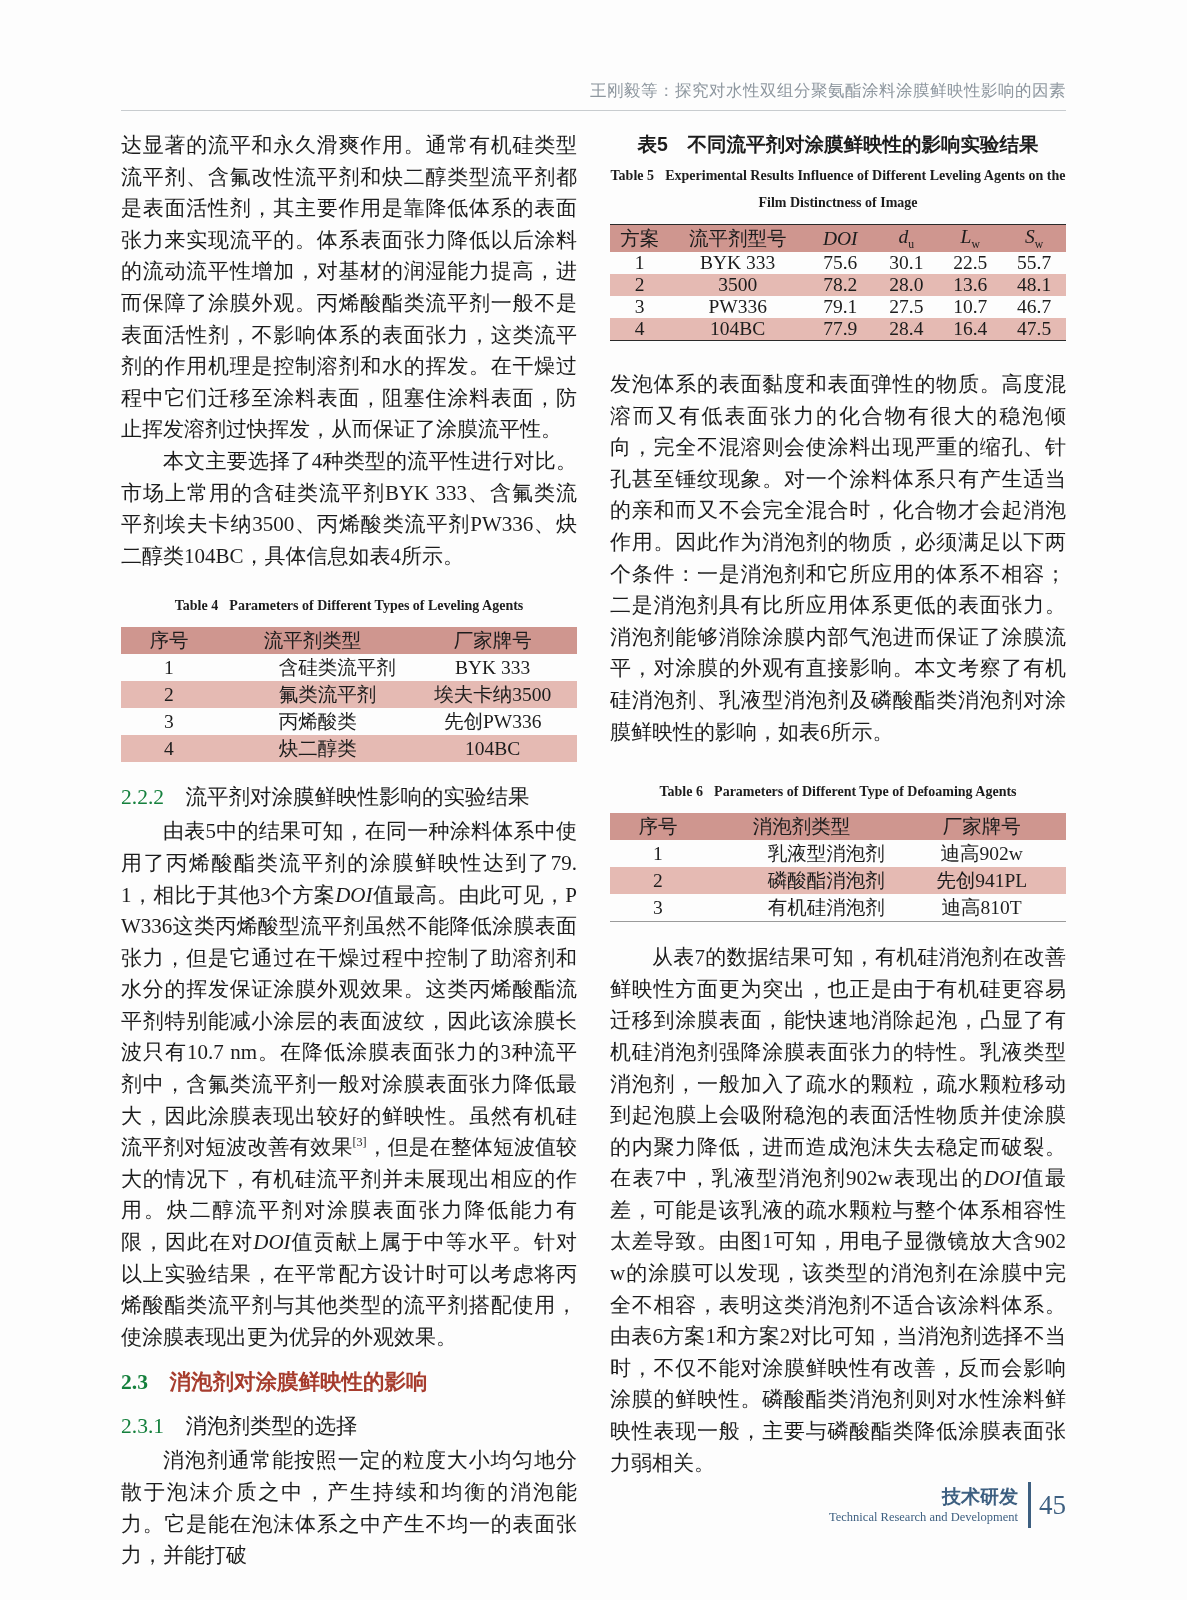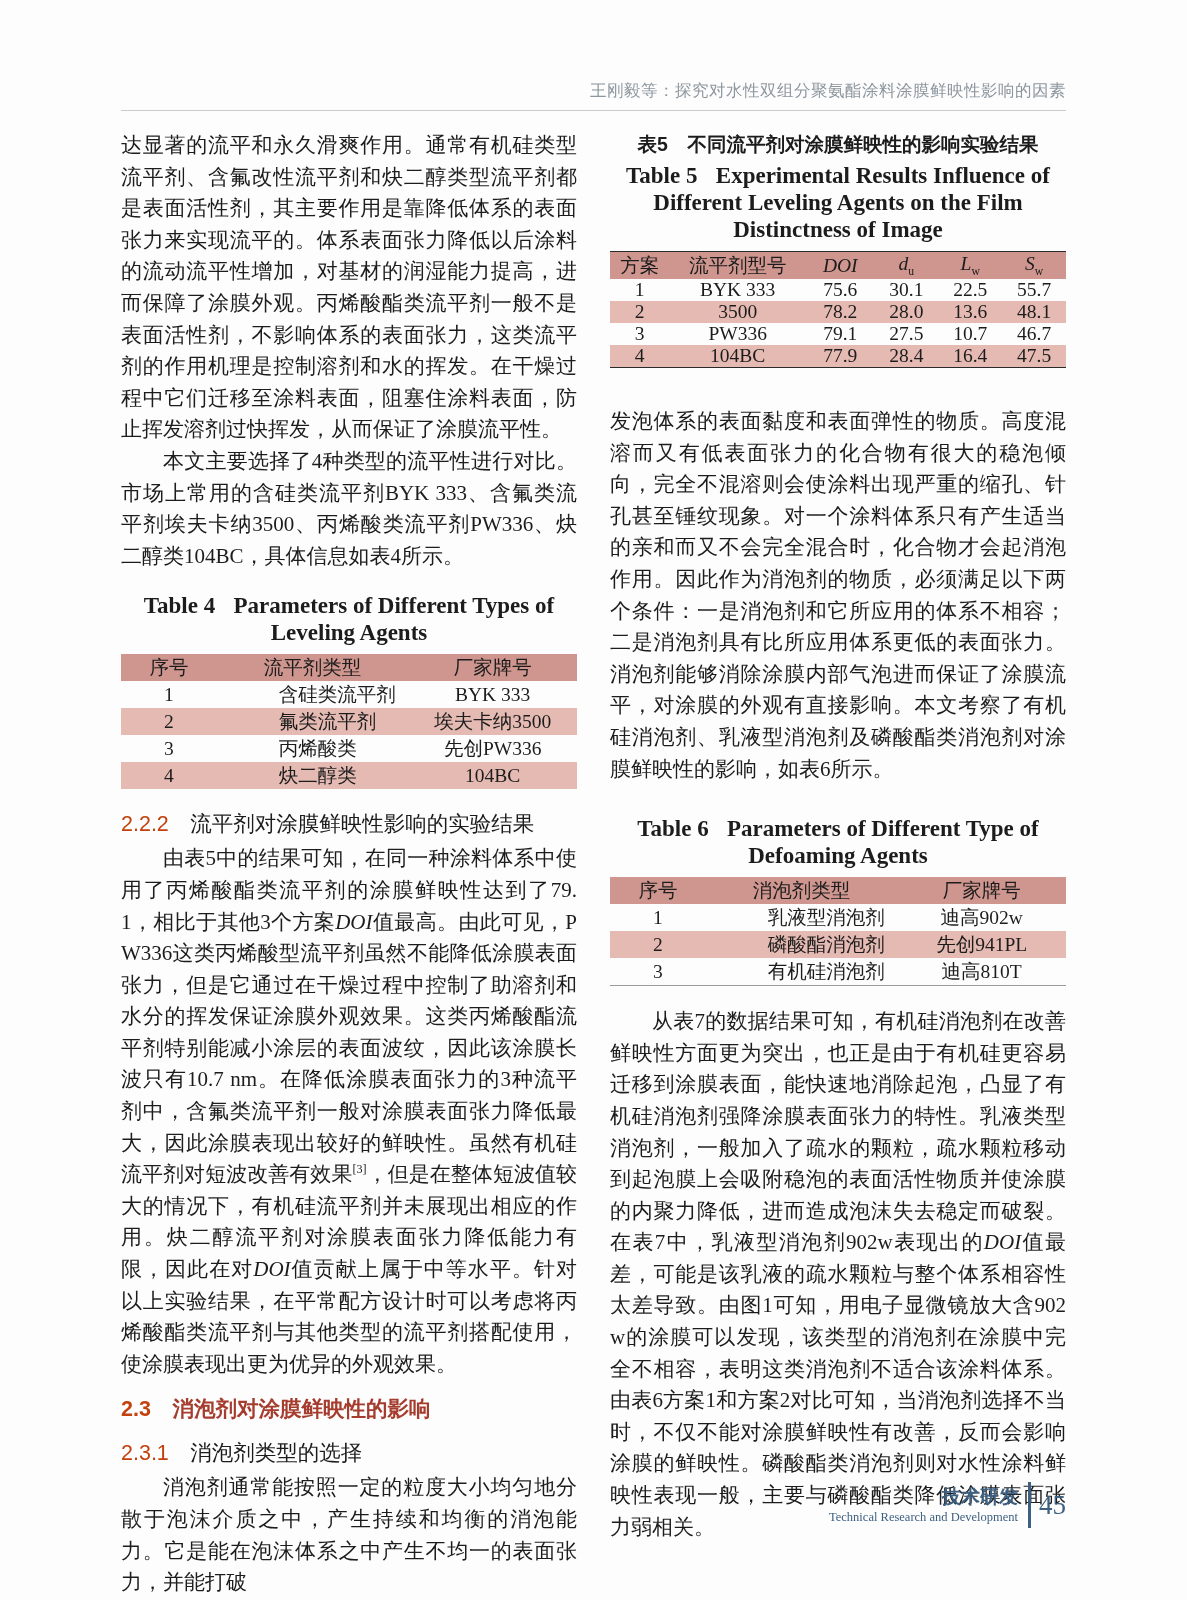--- a/index.html
+++ b/index.html
@@ -38,21 +38,21 @@
   .em{font-style:italic;}
   sup{font-size:.58em;vertical-align:super;line-height:0;}
   
   .tbl-block{margin-top:20px;margin-bottom:20px;}
   .cap-zh{
     text-align:center;font-size:19.5px;font-weight:bold;
     font-family:"Liberation Sans","DejaVu Sans",sans-serif;
     line-height:28px;margin-bottom:4px;
   }
   .cap-en{
-    text-align:center;font-size:23px;font-weight:bold;
+    text-align:center;font-size:14px;font-weight:bold;
     font-family:"Liberation Serif","DejaVu Serif",serif;
     line-height:27px;margin-bottom:8px;
   }
   .cap-gap{margin-left:1em;}
   .cap-gap-en{margin-left:.8em;}
   
   table{width:100%;border-collapse:collapse;table-layout:fixed;}
   th,td{
     font-size:19.5px;font-weight:normal;
     height:14px;padding:0 2px;text-align:center;
@@ -60,22 +60,22 @@
   }
   thead tr{background:#cf968f;}
   tr.alt{background:#e5bab3;}
   .t5{border-top:1.5px solid #2a2a2a;border-bottom:1.5px solid #2a2a2a;}
   .t6{border-bottom:1px solid #9a9a9a;}
   .cell-left{text-align:left;padding-left:62px;}
   td sub,th sub{font-size:.6em;}
   
   .h-sub{margin-top:14px;margin-bottom:4px;font-size:21.5px;line-height:30px;}
   .h-num{
-    font-family:Liberation Sans, sans-serif;
-    color:#c2410c;margin-right:1em;font-weight:500;
+    font-family:Liberation Serif, serif;
+    color:#15803d;margin-right:1em;font-weight:500;
   }
   .h-sec .h-num{font-weight:bold;}
   .h-sec .h-title{
     color:#a63c2d;font-weight:bold;
     font-family:"Liberation Sans","DejaVu Sans",sans-serif;
   }
   
   .footer{
     position:absolute;top:1482px;right:121px;
     display:flex;align-items:center;color:#3d5f80;
@@ -221,21 +221,21 @@
               <td>104BC</td>
               <td>77.9</td>
               <td>28.4</td>
               <td>16.4</td>
               <td>47.5</td>
             </tr>
           </tbody>
         </table>
       </div>
 
-      <p class="para" style="margin-top:38px;">发泡体系的表面黏度和表面弹性的物质。高度混溶而又有低表面张力的化合物有很大的稳泡倾向，完全不混溶则会使涂料出现严重的缩孔、针孔甚至锤纹现象。对一个涂料体系只有产生适当的亲和而又不会完全混合时，化合物才会起消泡作用。因此作为消泡剂的物质，必须满足以下两个条件：一是消泡剂和它所应用的体系不相容；二是消泡剂具有比所应用体系更低的表面张力。消泡剂能够消除涂膜内部气泡进而保证了涂膜流平，对涂膜的外观有直接影响。本文考察了有机硅消泡剂、乳液型消泡剂及磷酸酯类消泡剂对涂膜鲜映性的影响，如表6所示。</p>
+      <p class="para" style="margin-top:28px;">发泡体系的表面黏度和表面弹性的物质。高度混溶而又有低表面张力的化合物有很大的稳泡倾向，完全不混溶则会使涂料出现严重的缩孔、针孔甚至锤纹现象。对一个涂料体系只有产生适当的亲和而又不会完全混合时，化合物才会起消泡作用。因此作为消泡剂的物质，必须满足以下两个条件：一是消泡剂和它所应用的体系不相容；二是消泡剂具有比所应用体系更低的表面张力。消泡剂能够消除涂膜内部气泡进而保证了涂膜流平，对涂膜的外观有直接影响。本文考察了有机硅消泡剂、乳液型消泡剂及磷酸酯类消泡剂对涂膜鲜映性的影响，如表6所示。</p>
 
       <div class="tbl-block" style="margin-top:30px;">
         <div class="cap-en">
           <span>Table 6</span><span class="cap-gap-en">Parameters of Different Type of Defoaming Agents</span>
         </div>
         <table class="t6">
           <colgroup>
               <col style="width:21%">
               <col style="width:42%">
               <col style="width:37%">

